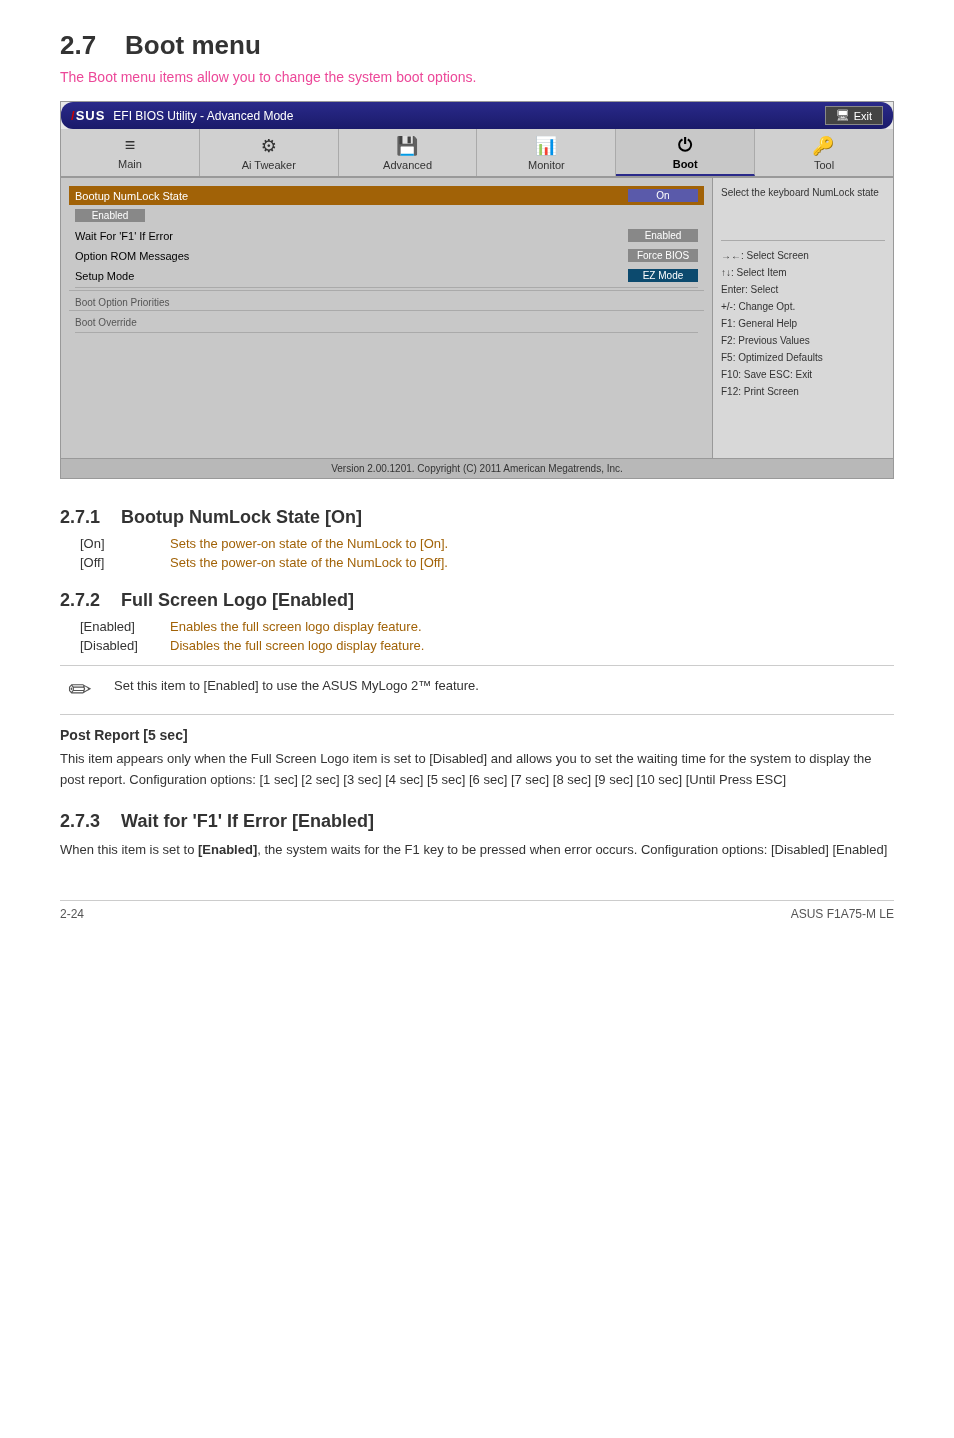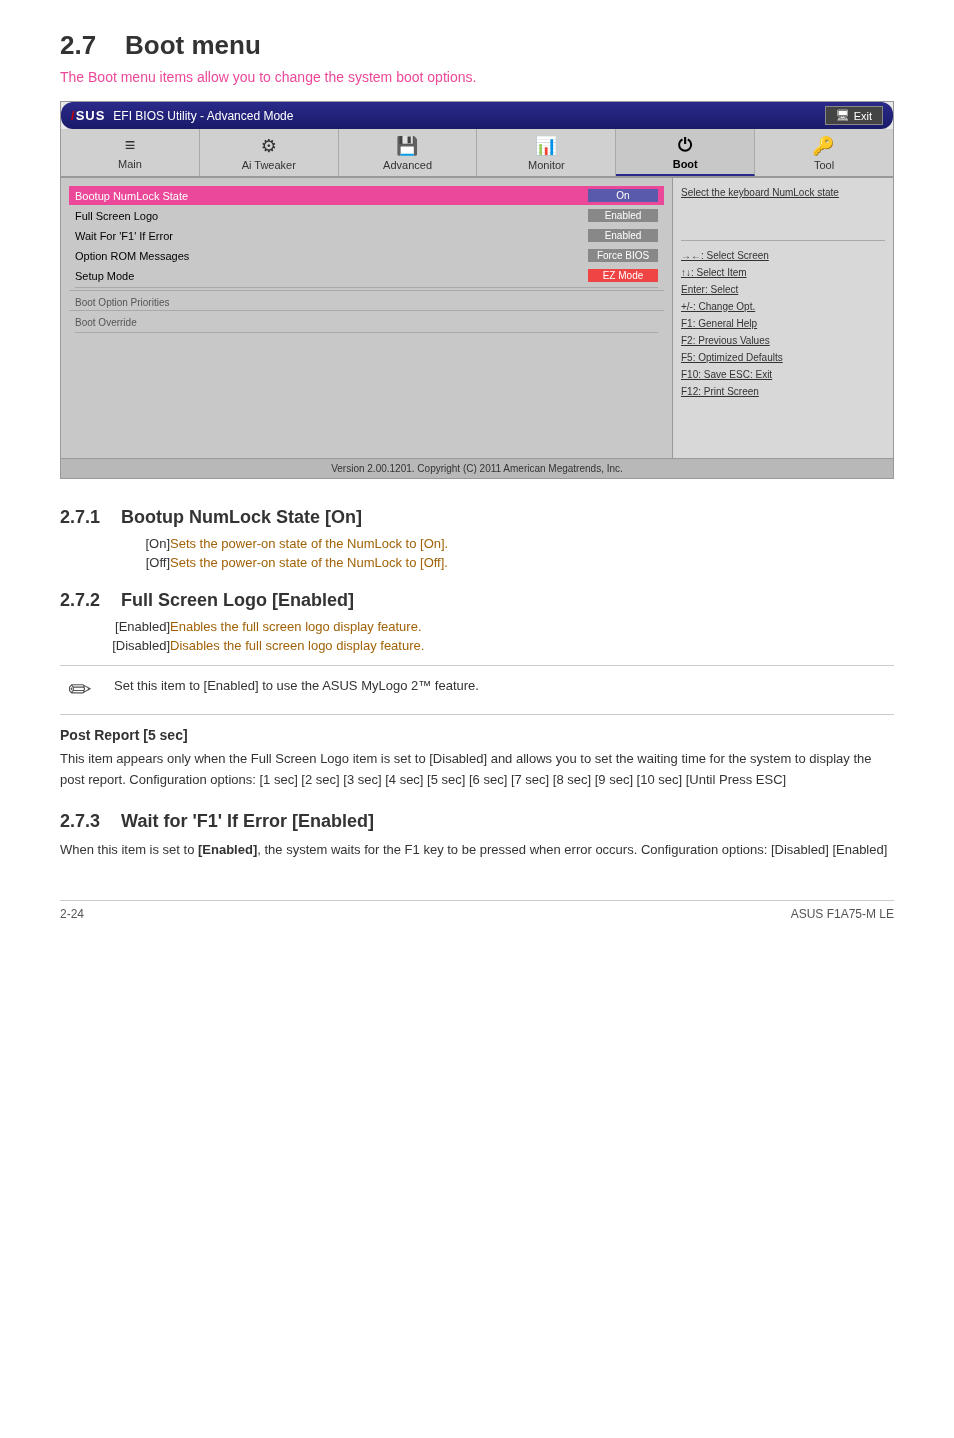--- a/index.html
+++ b/index.html
@@ -104,56 +104,55 @@
       display: flex;
       min-height: 280px;
     }
     .bios-main {
       flex: 1;
       background: #c8c8c8;
       padding: 8px;
       border-right: 1px solid #999;
     }
     .bios-sidebar {
-      width: 220px;
+      width: 180px;
       background: #d8d8d8;
       padding: 8px;
       font-size: 11px;
-      text-decoration: underline;
     }
 
     
     .bios-menu-item {
       display: flex;
       align-items: center;
       padding: 3px 6px;
       margin-bottom: 1px;
       font-size: 11px;
     }
     .bios-menu-item.highlighted {
-      background: #ec4899;
+      background: #a16207;
       color: #fff;
     }
     .bios-menu-item-label {
       flex: 1;
       color: #000;
     }
     .bios-menu-item.highlighted .bios-menu-item-label { color: #fff; }
     .bios-menu-item-value {
       background: #888;
       color: #fff;
       padding: 1px 8px;
       font-size: 10px;
       min-width: 70px;
       text-align: center;
     }
     .bios-menu-item-value.on { background: #5a5aaa; margin-left: 36px; }
     .bios-menu-item-value.enabled { background: #888; }
     .bios-menu-item-value.force-bios { background: #888; }
-    .bios-menu-item-value.ez-mode { background: #ef4444; }
+    .bios-menu-item-value.ez-mode { background: #0c4a6e; }
 
     .bios-section-label {
       font-size: 10px;
       color: #555;
       padding: 6px 6px 2px;
       border-top: 1px solid #aaa;
     }
     .bios-section-label:first-child { border-top: none; margin-top: 0; }
 
     .bios-help-text {
@@ -197,21 +196,20 @@
       font-weight: bold;
       margin-bottom: 8px;
     }
     .subsection-number {
       display: inline-block;
       margin-right: 16px;
     }
     .definition-list {
       margin-left: 20px;
       margin-bottom: 8px;
-      text-align: right;
     }
     .def-row {
       display: flex;
       margin-bottom: 4px;
       font-size: 13px;
     }
     .def-term {
       min-width: 90px;
       font-weight: normal;
       color: #333;
@@ -318,21 +316,20 @@
   </div>
 
   <div class="bios-content">
     <div class="bios-main">
 
       <div class="bios-menu-item highlighted">
         <span class="bios-menu-item-label">Bootup NumLock State</span>
         <span class="bios-menu-item-value on">On</span>
       </div>
       <div class="bios-menu-item">
-        <span class="bios-menu-item-label">Full Screen Logo</span>
         <span class="bios-menu-item-value enabled">Enabled</span>
       </div>
       <div class="bios-menu-item">
         <span class="bios-menu-item-label">Wait For 'F1' If Error</span>
         <span class="bios-menu-item-value enabled">Enabled</span>
       </div>
       <div class="bios-menu-item">
         <span class="bios-menu-item-label">Option ROM Messages</span>
         <span class="bios-menu-item-value force-bios">Force BIOS</span>
       </div>

